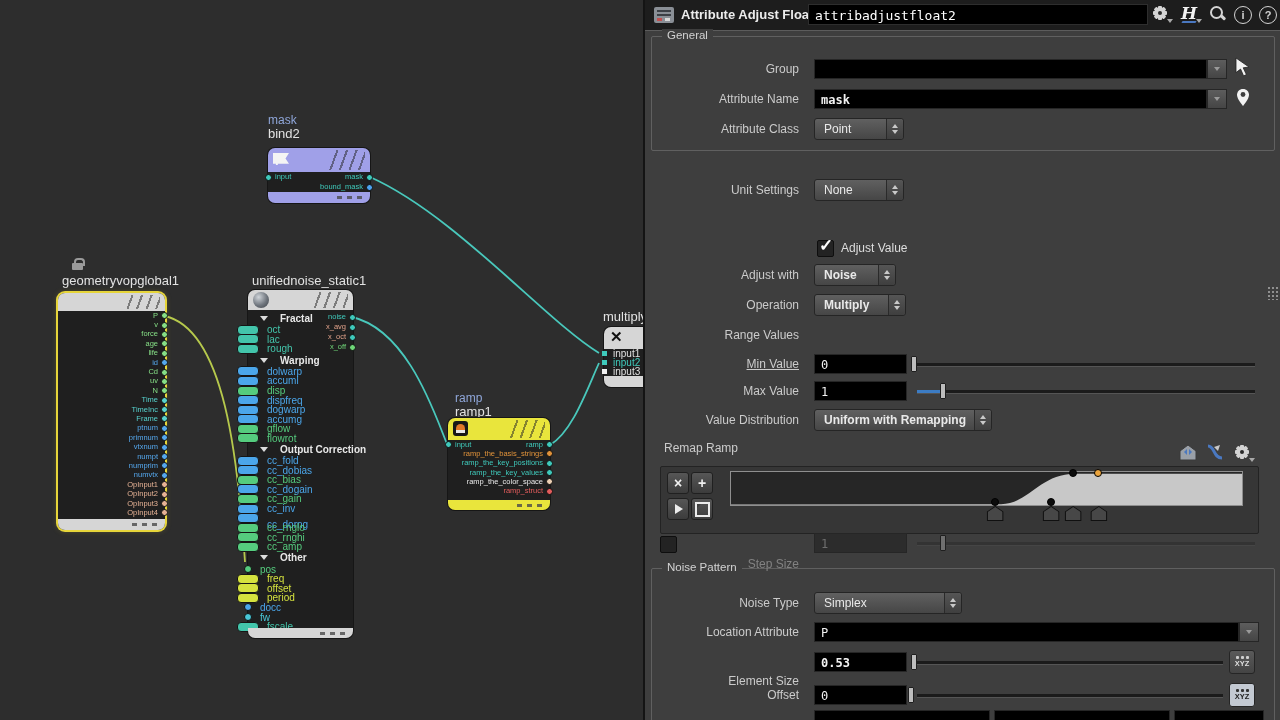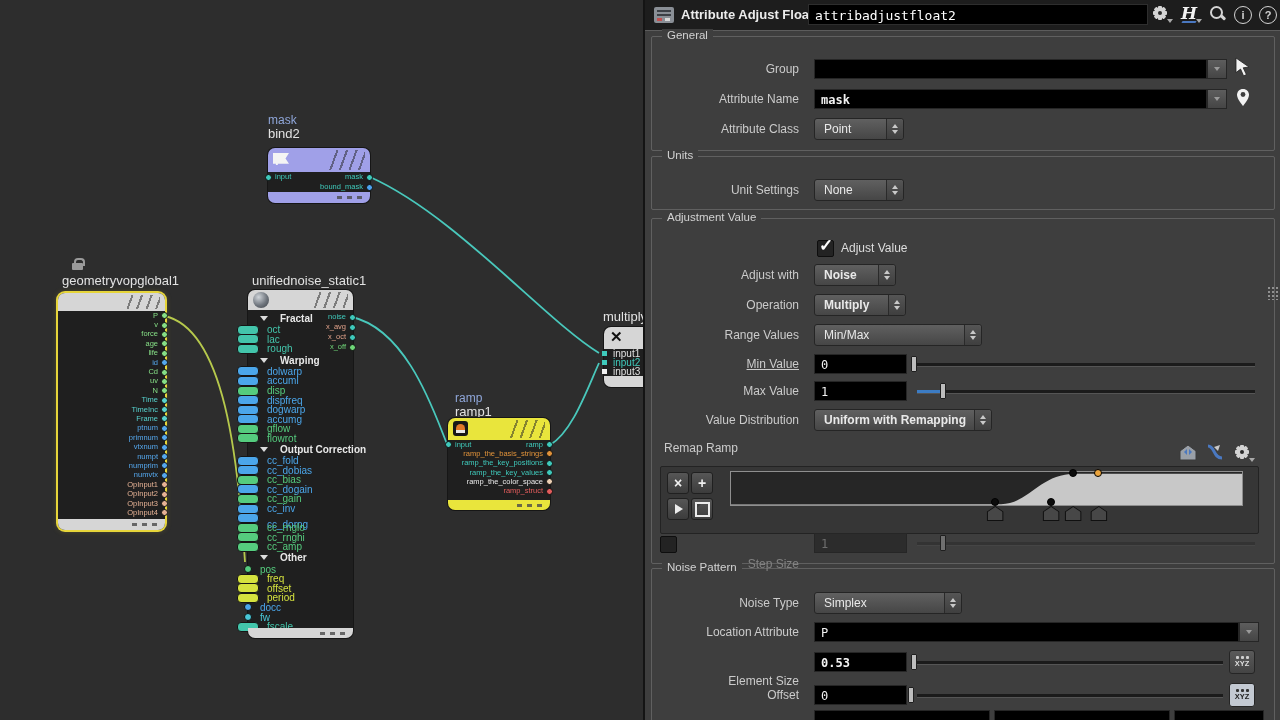--- a/index.html
+++ b/index.html
@@ -595,35 +595,29 @@
 
     <div class="rowlbl" style="top:122px;">Attribute Class</div>
     <div class="combo" style="left:169px;top:118px;width:90px;">
       <span>Point</span>
       <span class="sp">
           <span class="tri-u"></span>
           <span class="tri-d"></span>
         </span>
     </div>
 
-    <div class="gbox" style="top:156px;height:52px;">
-      <span class="gtitle">Units</span>
-    </div>
     <div class="rowlbl" style="top:183px;">Unit Settings</div>
     <div class="combo" style="left:169px;top:179px;width:90px;">
       <span>None</span>
       <span class="sp">
           <span class="tri-u"></span>
           <span class="tri-d"></span>
         </span>
     </div>
 
-    <div class="gbox" style="top:218px;height:344px;">
-      <span class="gtitle">Adjustment Value</span>
-    </div>
     <div class="chk" style="left:172px;top:240px;">
       <span class="mark">✓</span>
     </div>
     <div class="abs" style="left:196px;top:241px;font-size:12px;color:#dedede;">Adjust Value</div>
 
     <div class="rowlbl" style="top:268px;">Adjust with</div>
     <div class="combo b" style="left:169px;top:264px;width:82px;">
       <span>Noise</span>
       <span class="sp">
           <span class="tri-u"></span>
@@ -634,27 +628,20 @@
     <div class="rowlbl" style="top:298px;">Operation</div>
     <div class="combo b" style="left:169px;top:294px;width:92px;">
       <span>Multiply</span>
       <span class="sp">
           <span class="tri-u"></span>
           <span class="tri-d"></span>
         </span>
     </div>
 
     <div class="rowlbl" style="top:328px;">Range Values</div>
-    <div class="combo" style="left:169px;top:324px;width:168px;">
-      <span>Min/Max</span>
-      <span class="sp">
-          <span class="tri-u"></span>
-          <span class="tri-d"></span>
-        </span>
-    </div>
 
     <div class="rowlbl" style="top:357px;text-decoration:underline;">Min Value</div>
     <div class="tfield" style="left:169px;top:354px;width:93px;">0</div>
     <div class="track" style="left:272px;top:363px;width:338px;"></div>
     <div class="handle" style="left:266px;top:356px;"></div>
 
     <div class="rowlbl" style="top:384px;">Max Value</div>
     <div class="tfield" style="left:169px;top:381px;width:93px;">1</div>
     <div class="track" style="left:272px;top:390px;width:338px;"></div>
     <div class="fillblue" style="left:272px;top:390px;width:26px;"></div>

